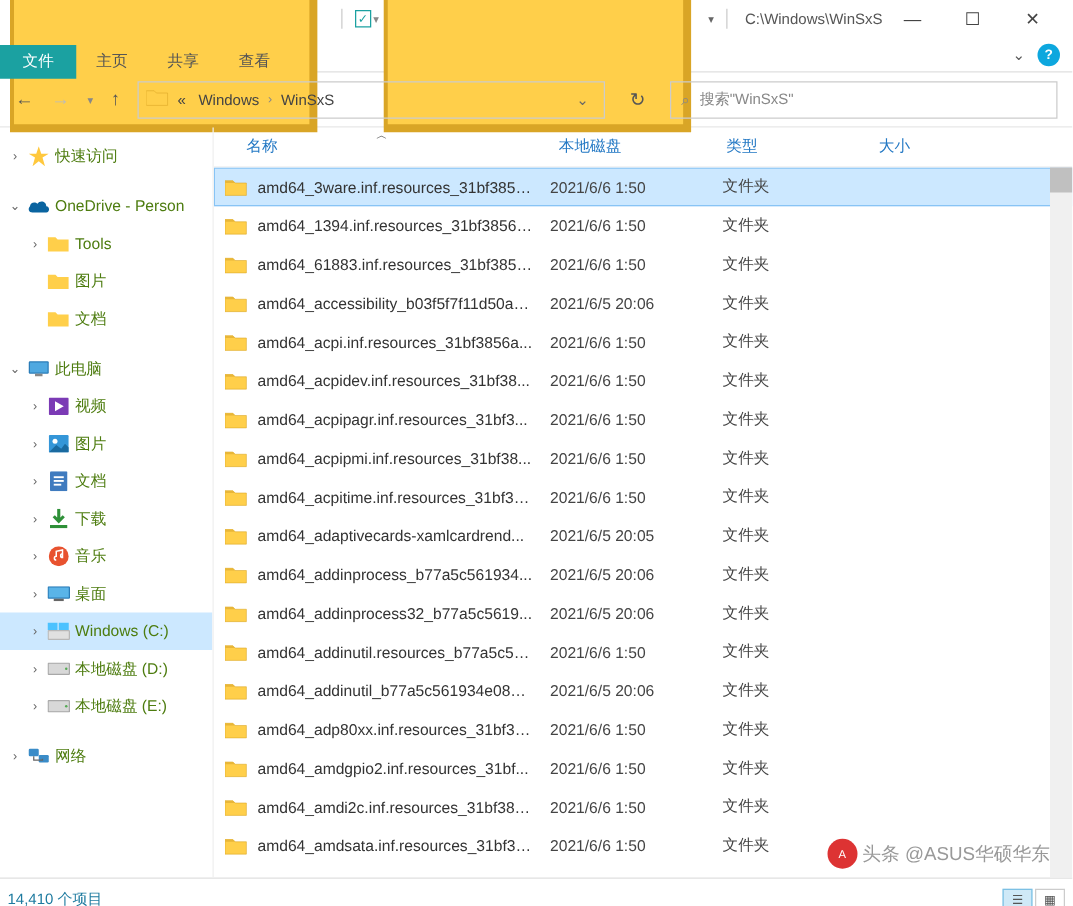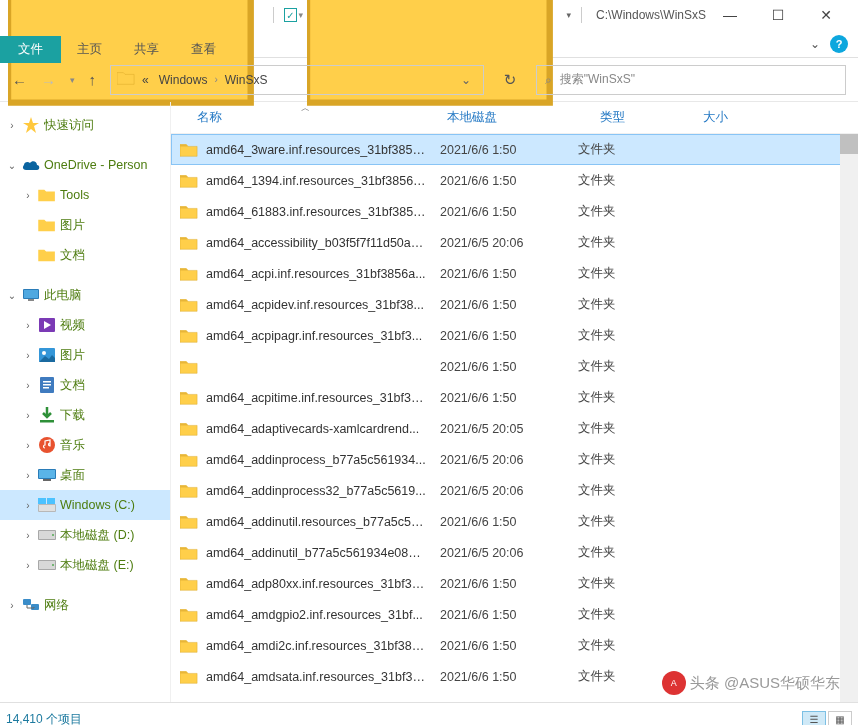--- a/index.html
+++ b/index.html
@@ -306,21 +306,21 @@
         </span>
       <span class="lbl">网络</span>
     </div>
   </div>
 
   <div class="content">
     <div class="col-headers">
       <span class="sort-ind">︿</span>
       <span class="col" style="left:18px">名称</span>
       <span class="col" style="left:268px">本地磁盘</span>
-      <span class="col" style="left:421px">类型</span>
+      <span class="col" style="left:402px">类型</span>
       <span class="col" style="left:524px">大小</span>
     </div>
     <div class="rows" id="rows-container">
         <div class="row selected">
           <span class="fi"><svg class="folder-svg" viewBox="0 0 20 16">
               <path d="M0 3 L0 15 L19 15 L19 4 L9 4 L7 2 L0 2 Z" fill="#ffcf4a" stroke="#d9a526" stroke-width="0.5"></path>
               <path d="M0 2 L7 2 L9 4 L0 4 Z" fill="#e8b638"></path>
             </svg></span>
           <span class="name">amd64_3ware.inf.resources_31bf3856...</span>
           <span class="date">2021/6/6 1:50</span>
@@ -378,20 +378,21 @@
             </svg></span>
           <span class="name">amd64_acpipagr.inf.resources_31bf3...</span>
           <span class="date">2021/6/6 1:50</span>
           <span class="type">文件夹</span>
         </div>
         <div class="row">
           <span class="fi"><svg class="folder-svg" viewBox="0 0 20 16">
               <path d="M0 3 L0 15 L19 15 L19 4 L9 4 L7 2 L0 2 Z" fill="#ffcf4a" stroke="#d9a526" stroke-width="0.5"></path>
               <path d="M0 2 L7 2 L9 4 L0 4 Z" fill="#e8b638"></path>
             </svg></span>
+          <span class="name">amd64_acpipmi.inf.resources_31bf38...</span>
           <span class="date">2021/6/6 1:50</span>
           <span class="type">文件夹</span>
         </div>
         <div class="row">
           <span class="fi"><svg class="folder-svg" viewBox="0 0 20 16">
               <path d="M0 3 L0 15 L19 15 L19 4 L9 4 L7 2 L0 2 Z" fill="#ffcf4a" stroke="#d9a526" stroke-width="0.5"></path>
               <path d="M0 2 L7 2 L9 4 L0 4 Z" fill="#e8b638"></path>
             </svg></span>
           <span class="name">amd64_acpitime.inf.resources_31bf38...</span>
           <span class="date">2021/6/6 1:50</span>

